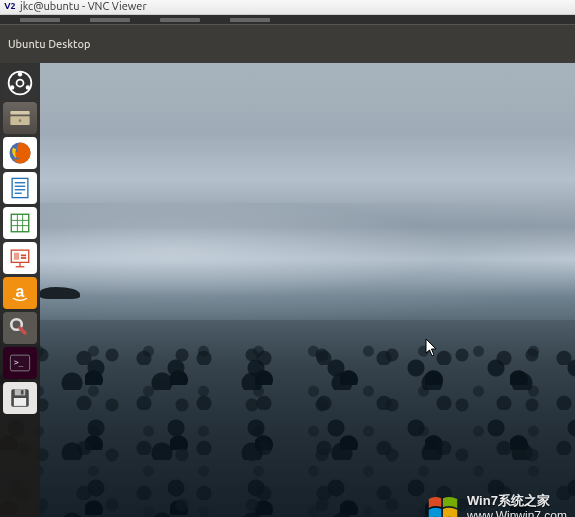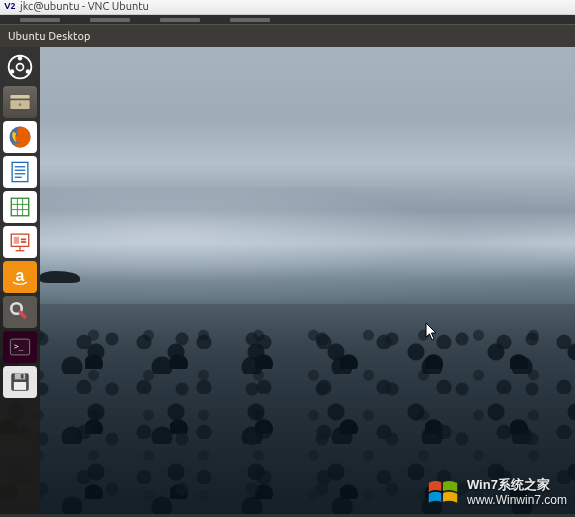--- a/index.html
+++ b/index.html
@@ -32,21 +32,21 @@
     border-bottom: 1px solid #555;
     display: flex;
     gap: 30px;
     padding-left: 20px;
     align-items: center;
   }
   .partial-bar span {
     width: 40px; height: 4px; background: #666; border-radius: 1px;
   }
   .ubuntu-panel {
-    height: 22px;
+    height: 38px;
     background: #3c3b37;
     color: #dfdbd2;
     display: flex;
     align-items: center;
     padding: 0 8px;
     font-size: 11px;
     font-weight: 500;
   }
   .desktop-area {
     position: relative;
@@ -164,21 +164,21 @@
     font-family: sans-serif;
   }
   .watermark .wtext .line1 { font-size: 13px; font-weight: bold; }
   .watermark .wtext .line2 { font-size: 12px; }
 </style>
 </head>
 <body>
 
 <div class="vnc-titlebar">
   <span class="vnc-logo">V2</span>
-  <span>jkc@ubuntu - VNC Ubuntu</span>
+  <span>jkc@ubuntu - VNC Viewer</span>
 </div>
 
 <div class="partial-bar">
   <span></span>
     <span></span>
     <span></span>
     <span></span>
 </div>
 
 <div class="ubuntu-panel">

